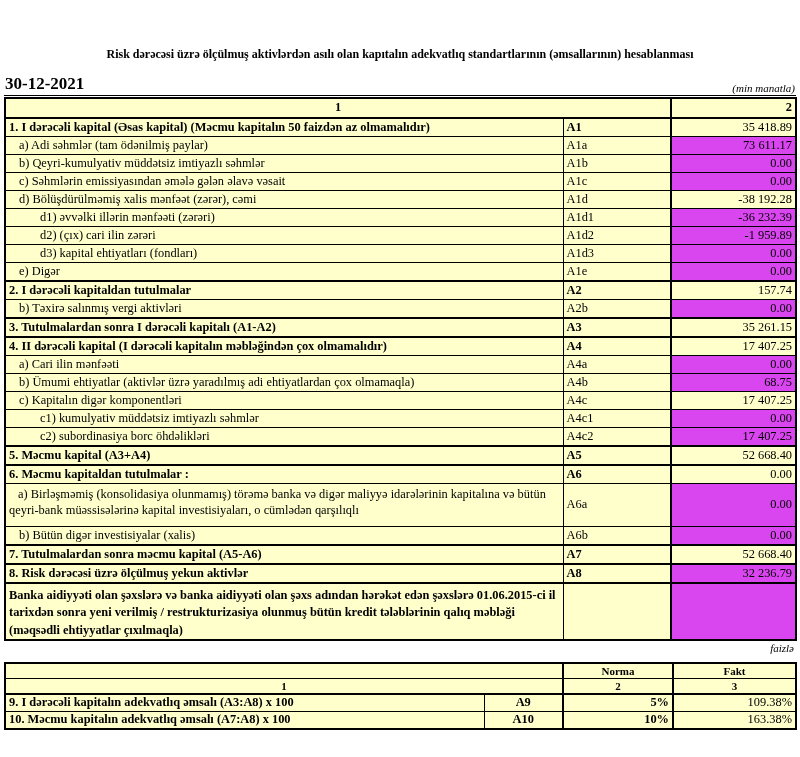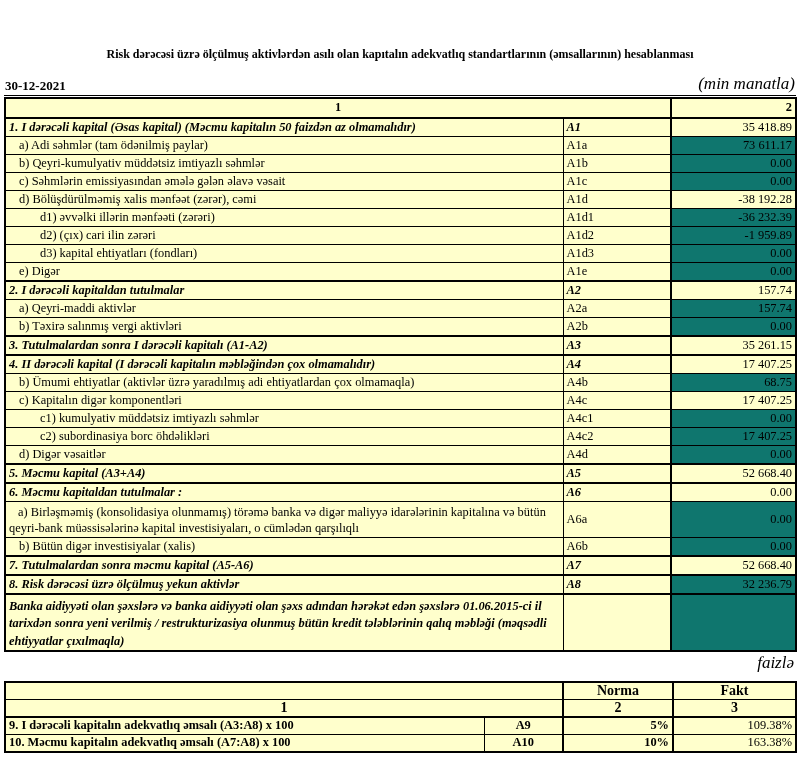--- a/index.html
+++ b/index.html
@@ -11,48 +11,48 @@
 
   .title {
     padding:46px 14px 0 14px;
     font-weight:bold; font-size:12px; line-height:1.35;
     text-align:center;
   }
   .meta {
     display:flex; justify-content:space-between; align-items:flex-end;
     margin-top:12px; border-bottom:1.5px solid #000; padding:0 1px 1px 1px;
   }
-  .date { font-weight:bold; font-size:13px; }
-  .unit, .pct { font-style:italic; font-size:17px; }
+  .date { font-weight:bold; font-size:17px; }
+  .unit, .pct { font-style:italic; font-size:11px; }
   .pct { text-align:right; padding:1px 2px 7px 0; }
 
   table { border-collapse:collapse; width:100%; table-layout:fixed; }
   .t1, .t2 { border:2px solid #000; margin-top:1px; }
 
   td {
     border:1px solid #000; background:#FFFFCC;
     font-size:12.4px; line-height:1.12; padding:0 3px; height:17px;
     overflow:hidden; white-space:nowrap; vertical-align:middle;
   }
   td.hdr { text-align:center; font-weight:bold; height:18px; }
   td.code { text-align:left; }
   td.val  { text-align:right; border-left:2px solid #000; }
-  td.white { background:#0f766e;padding-left:16px; }
+  td.white { background:#d946ef;padding-left:16px; }
 
   tr.section td { border-top:2px solid #000; }
-  tr.section .lbl, tr.section .code { font-weight:bold;font-style:italic; }
+  tr.section .lbl, tr.section .code { font-weight:bold; }
 
   .ind1 { padding-left:13px; }
   .ind2 { padding-left:34px; }
 
-  tr.wrap2 .lbl { white-space:normal; text-indent:9px; line-height:1.3; padding-top:2px; padding-bottom:1px; }
+  tr.wrap2 .lbl { white-space:normal; text-indent:9px; line-height:1.3; padding-top:2px; padding-bottom:8px; }
   tr.note td { height:53px; }
   tr.note .lbl { white-space:normal; font-weight:bold; line-height:1.42; padding-top:2px; }
 
-  .t2 td.hdr { height:14px; font-size:14px; }
+  .t2 td.hdr { height:14px; font-size:11px; }
   .t2 td { height:16px; }
   .t2 .lbl { font-weight:bold;margin-left:32px; }
   .t2 .code { font-weight:bold; text-align:center; }
   .t2 .norma { text-align:right; font-weight:bold; border-left:2px solid #000; }
   .t2 .fakt  { text-align:right; border-left:2px solid #000000; }
   .t2 thead tr:last-child td { border-bottom:2px solid #000; }
 </style>
 </head>
 <body>
 
@@ -122,63 +122,58 @@
           <td class="lbl ind1">e) Digər</td>
           <td class="code">A1e</td>
           <td class="val white">0.00</td>
         </tr>
         <tr class="section">
           <td class="lbl ind0">2. I dərəcəli kapitaldan  tutulmalar</td>
           <td class="code">A2</td>
           <td class="val">157.74</td>
         </tr>
         <tr>
-          <td class="lbl ind1">a) Qeyri-maddi aktivlər</td>
-          <td class="code">A2a</td>
-          <td class="val white">157.74</td>
-        </tr>
-        <tr>
           <td class="lbl ind1">b) Təxirə salınmış vergi aktivləri</td>
           <td class="code">A2b</td>
           <td class="val white">0.00</td>
         </tr>
         <tr class="section">
           <td class="lbl ind0">3. Tutulmalardan  sonra I dərəcəli kapitalı (A1-A2)</td>
           <td class="code">A3</td>
           <td class="val">35 261.15</td>
         </tr>
         <tr class="section">
           <td class="lbl ind0">4. II dərəcəli  kapital (I dərəcəli  kapitalın  məbləğindən çox olmamalıdır)</td>
           <td class="code">A4</td>
           <td class="val">17 407.25</td>
         </tr>
         <tr>
+          <td class="lbl ind1">a) Cari ilin mənfəəti</td>
+          <td class="code">A4a</td>
+          <td class="val white">0.00</td>
+        </tr>
+        <tr>
           <td class="lbl ind1">b) Ümumi ehtiyatlar (aktivlər üzrə yaradılmış adi ehtiyatlardan çox olmamaqla)</td>
           <td class="code">A4b</td>
           <td class="val white">68.75</td>
         </tr>
         <tr>
           <td class="lbl ind1">c)  Kapitalın digər komponentləri</td>
           <td class="code">A4c</td>
           <td class="val">17 407.25</td>
         </tr>
         <tr>
           <td class="lbl ind2">c1) kumulyativ müddətsiz imtiyazlı səhmlər</td>
           <td class="code">A4c1</td>
           <td class="val white">0.00</td>
         </tr>
         <tr>
           <td class="lbl ind2">c2) subordinasiya borc öhdəlikləri</td>
           <td class="code">A4c2</td>
           <td class="val white">17 407.25</td>
-        </tr>
-        <tr>
-          <td class="lbl ind1">d) Digər vəsaitlər</td>
-          <td class="code">A4d</td>
-          <td class="val white">0.00</td>
         </tr>
         <tr class="section">
           <td class="lbl ind0">5. Məcmu kapital (A3+A4)</td>
           <td class="code">A5</td>
           <td class="val">52 668.40</td>
         </tr>
         <tr class="section">
           <td class="lbl ind0">6. Məcmu kapitaldan tutulmalar :</td>
           <td class="code">A6</td>
           <td class="val">0.00</td>

